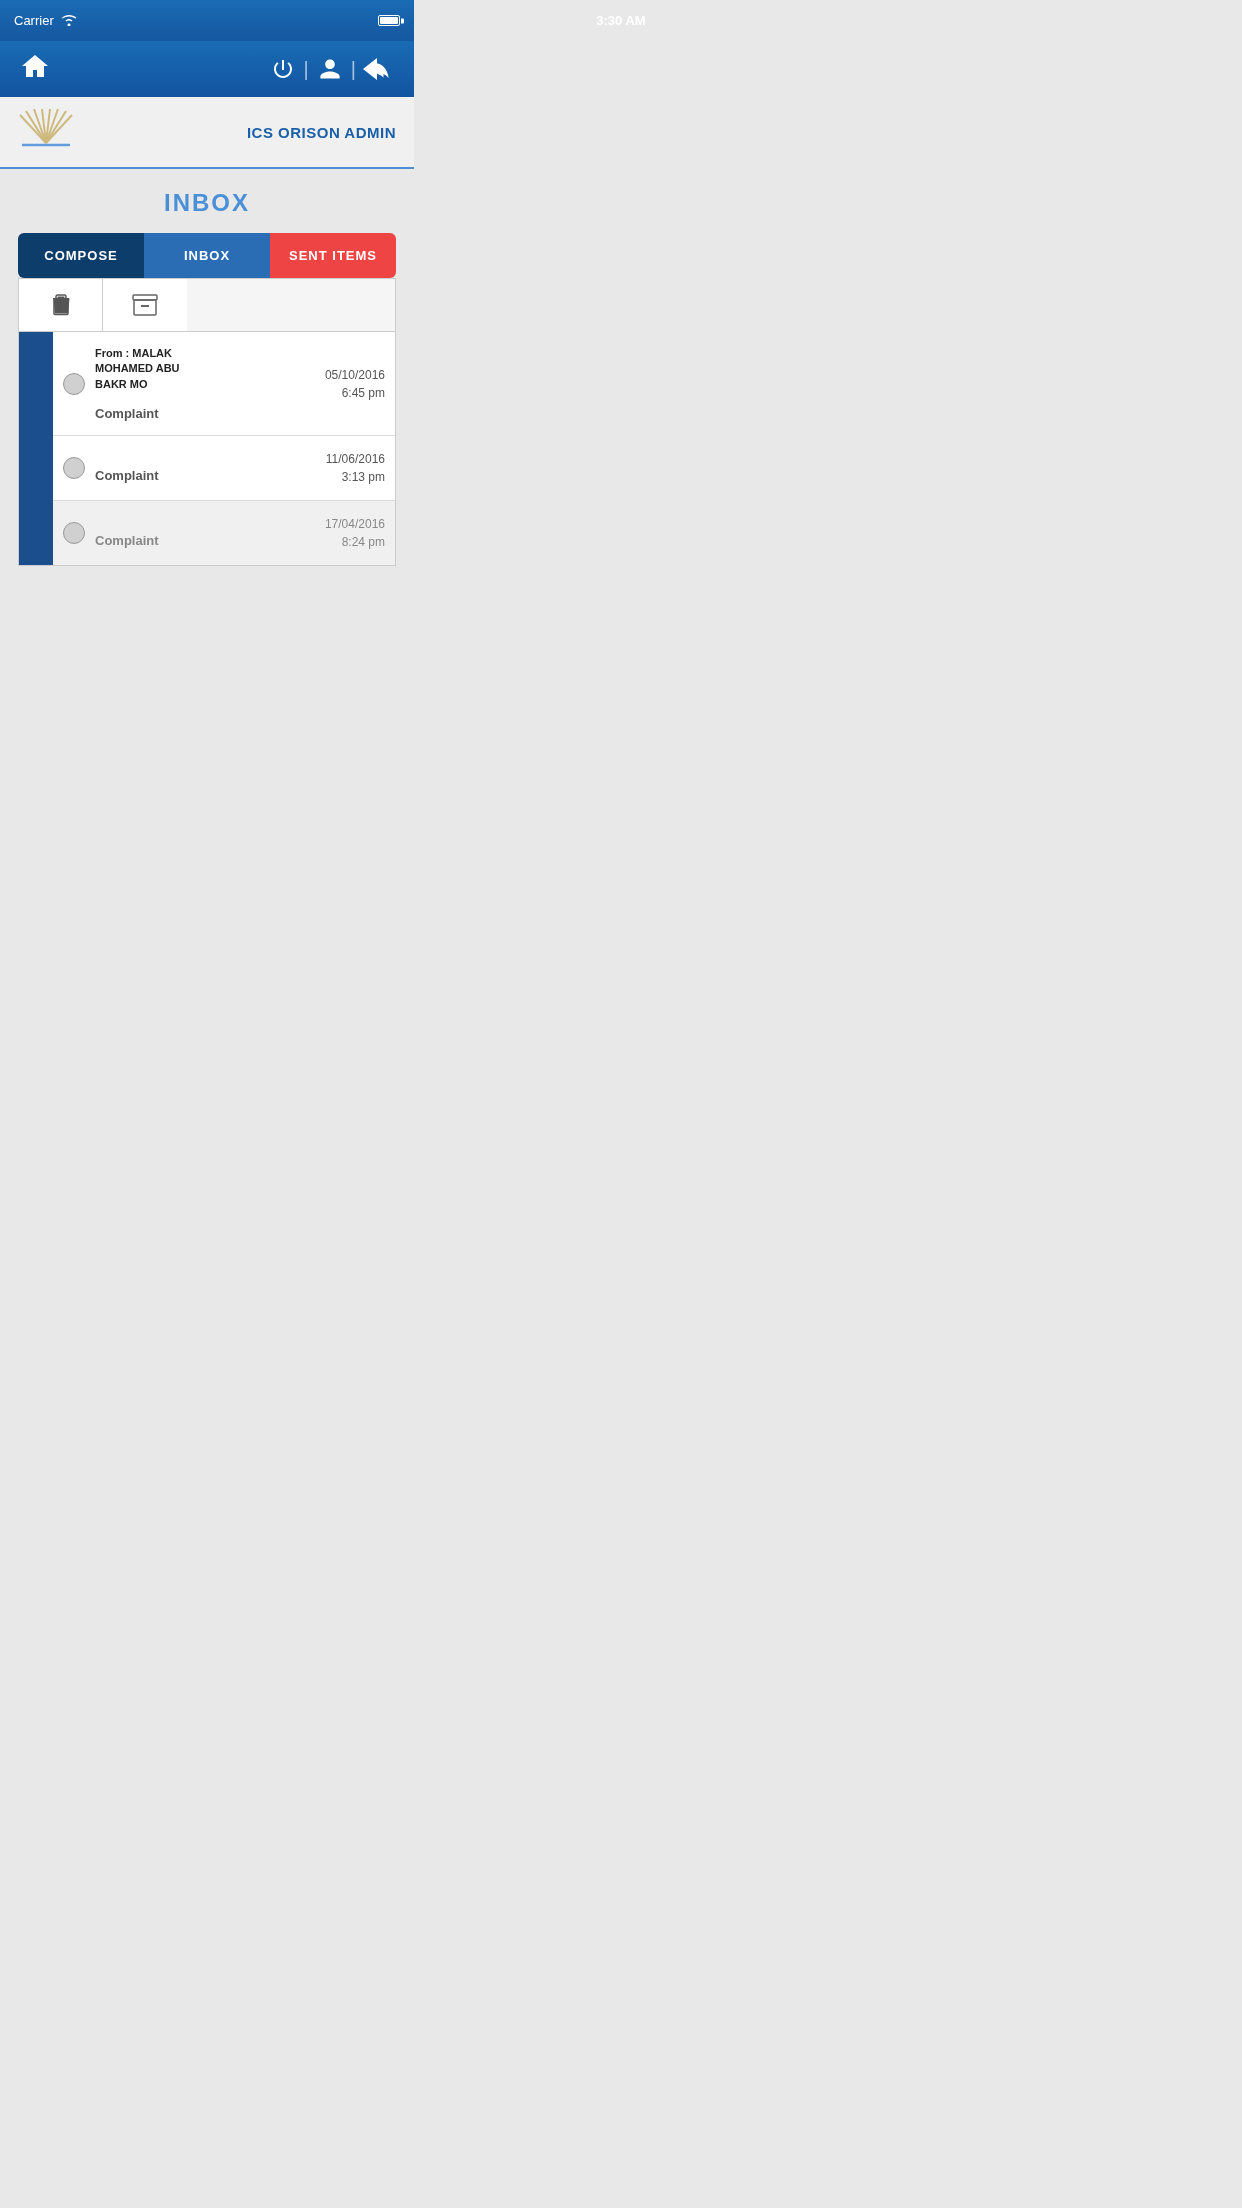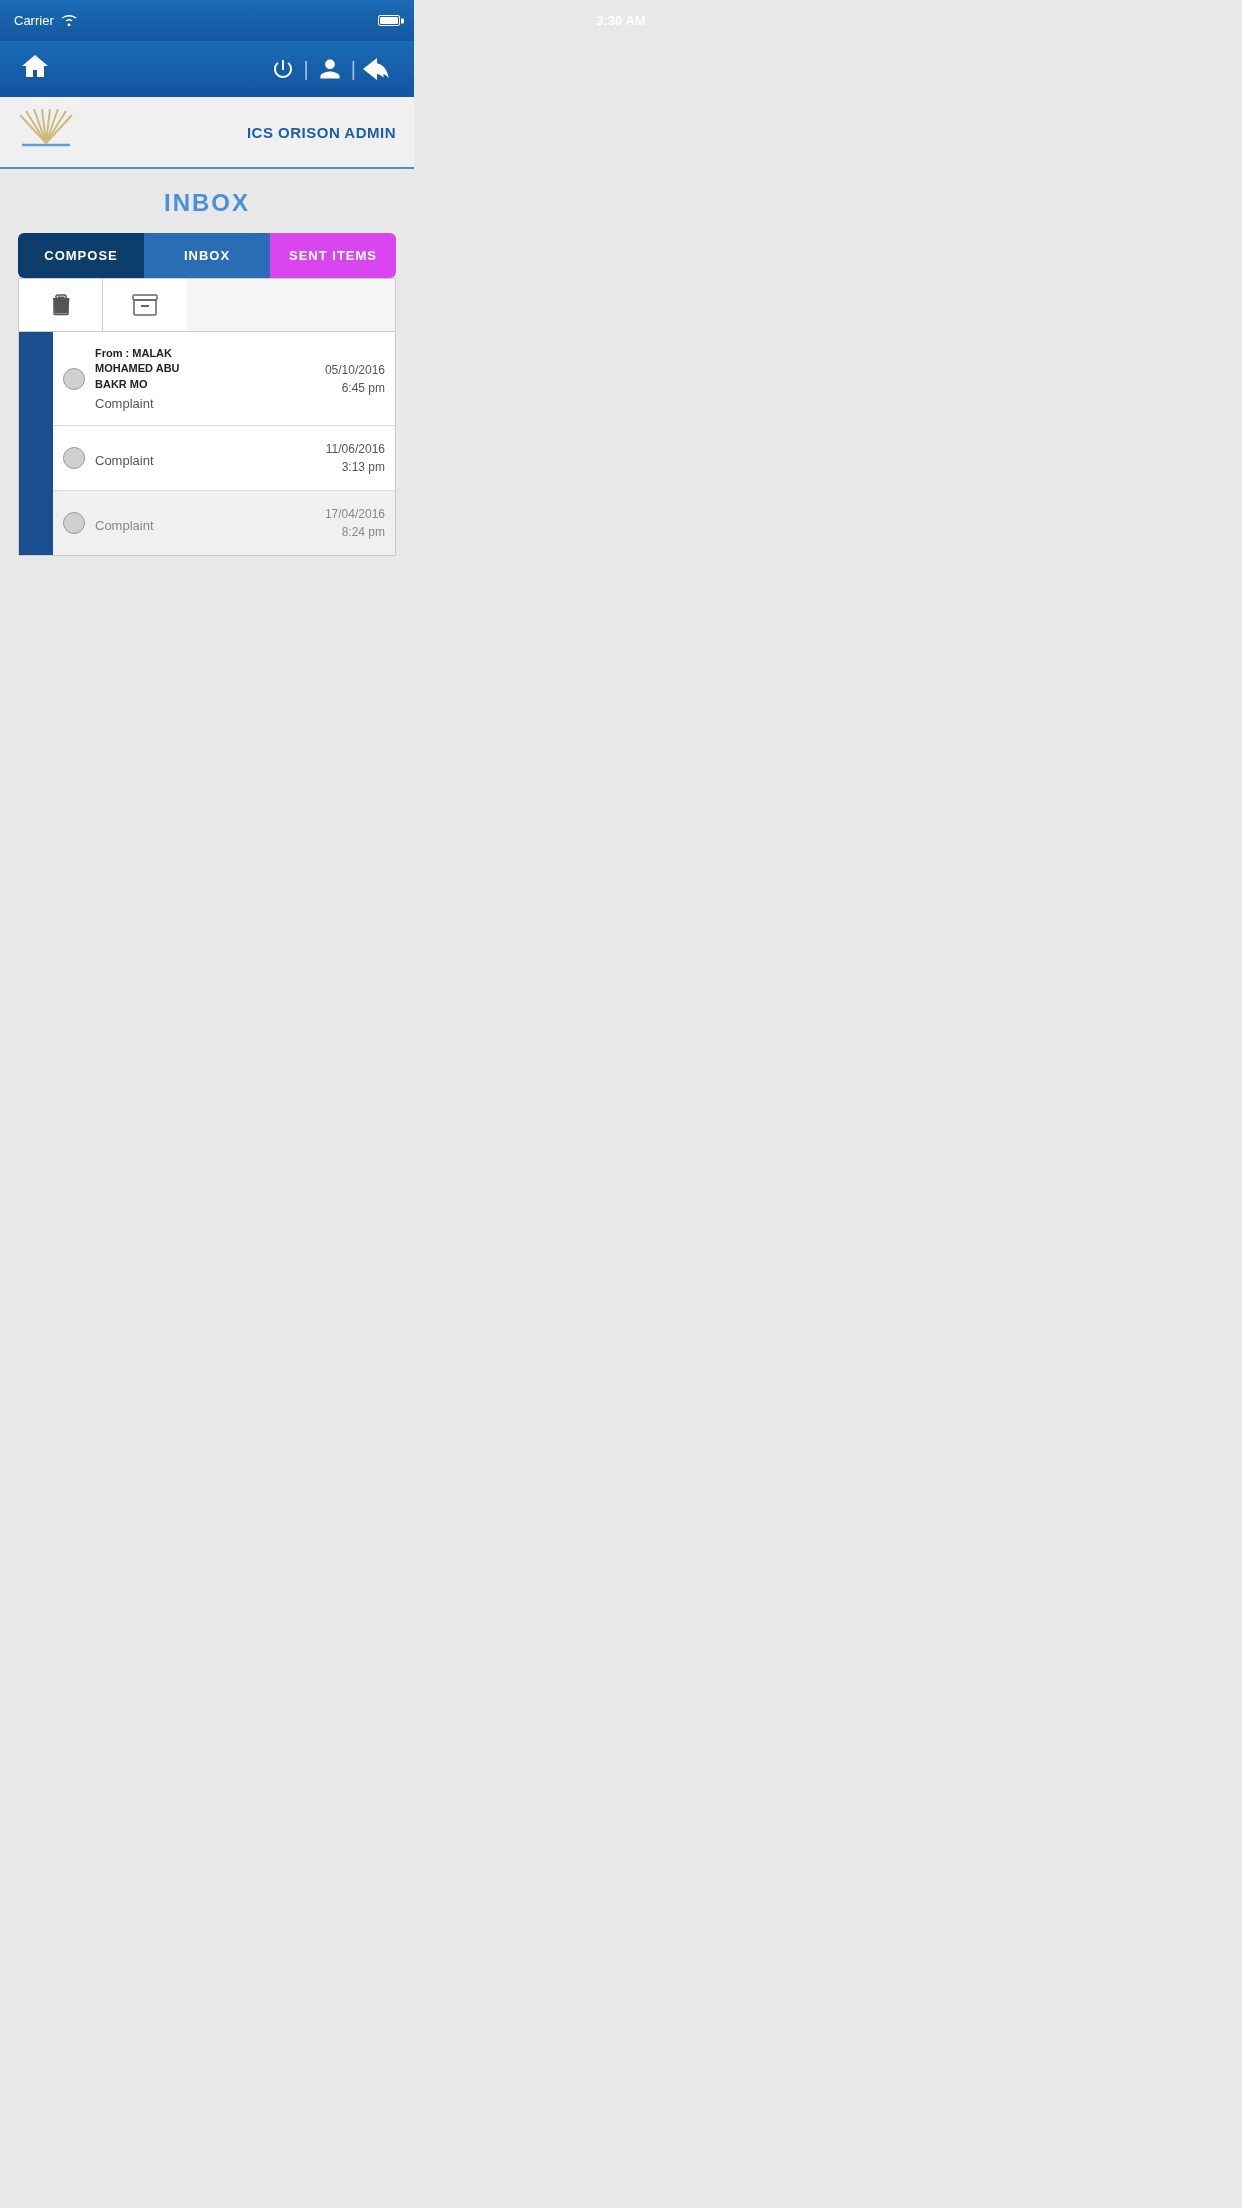--- a/index.html
+++ b/index.html
@@ -127,21 +127,21 @@
     }
     .tab-compose {
       background: #0d3d6b;
       border-radius: 6px 0 0 6px;
     }
     .tab-inbox {
       background: #2a6db5;
       border-radius: 0;
     }
     .tab-sent {
-      background: #d946ef;
+      background: #ef4444;
       border-radius: 0 6px 6px 0;
     }
 
     
     .msg-container {
       background: white;
       border: 1px solid #ccc;
       margin-top: 0;
     }
 
@@ -207,21 +207,22 @@
     }
     .msg-from {
       font-size: 11px;
       font-weight: 700;
       color: #222;
       line-height: 1.4;
     }
     .msg-subject {
       font-size: 13px;
       color: #555;
-      margin-top: 4px;
+      margin-top: 14px;
+      font-weight: bold;
     }
     .msg-date {
       font-size: 12px;
       color: #555;
       text-align: right;
       line-height: 1.5;
       flex-shrink: 0;
       min-width: 80px;
     }
 

